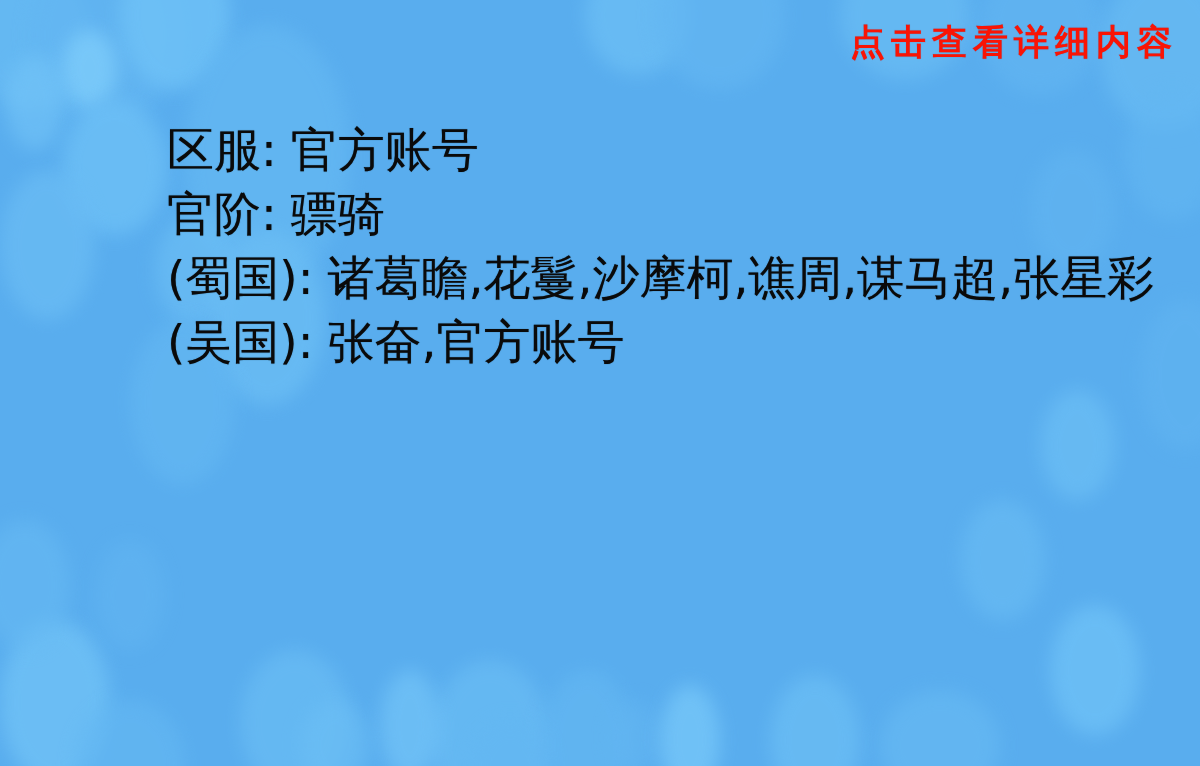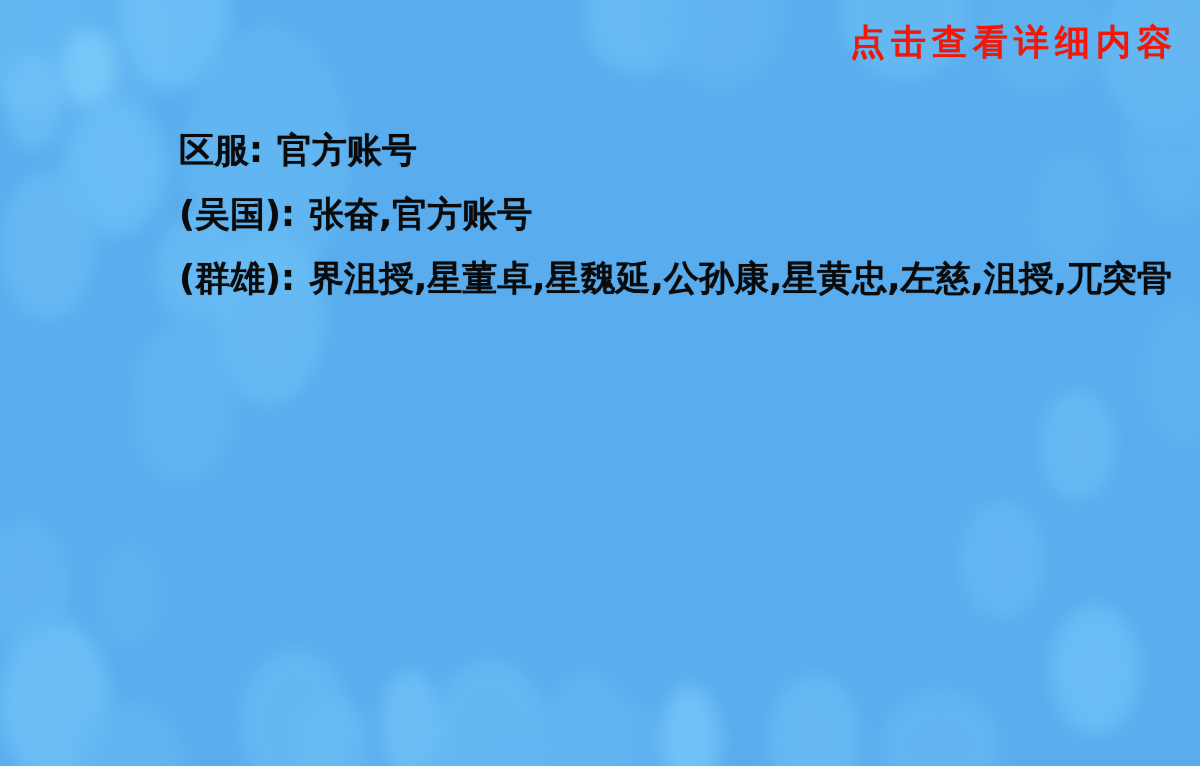--- a/index.html
+++ b/index.html
@@ -48,26 +48,26 @@
     font-size: 35px;
     font-weight: 700;
     letter-spacing: 6px;
     line-height: 1;
     white-space: nowrap;
     text-shadow: 0 0 1px rgba(120,0,0,0.35);
   }
 
   #info-block {
     position: absolute;
-    left: 179px;
+    left: 167px;
     top: 118px;
     width: 1010px;
     color: #0A0A0A;
-    font-size: 35px;
-    font-weight: 700;
+    font-size: 47px;
+    font-weight: 400;
     line-height: 64px;
     letter-spacing: 0px;
   }
   .info-line {
     white-space: normal;
     text-shadow: 0 0 1px rgba(0,0,0,0.5);
   }
   .lbl {
     display: inline;
   }
@@ -126,27 +126,30 @@
   <div id="content">
 
     <div id="title" style="color: rgb(250, 20, 5);">点击查看详细内容</div>
 
     <div id="info-block" style="color: rgb(10, 10, 10);">
 
       <div class="info-line">
         <span class="lbl">区服:</span><span class="gap"></span><span class="val">官方账号</span>
       </div>
 
+      <div class="info-line">
+        <span class="lbl">官阶:</span><span class="gap"></span><span class="val">骠骑</span>
+      </div>
 
 
 
+      <div class="info-line">
+        <span class="lbl">(蜀国):</span><span class="gap"></span><span class="val">诸葛瞻,花鬘,沙摩柯,谯周,谋马超,张星彩</span>
+      </div>
 
       <div class="info-line">
         <span class="lbl">(吴国):</span><span class="gap"></span><span class="val">张奋,官方账号</span>
       </div>
 
-      <div class="info-line">
-        <span class="lbl">(群雄):</span><span class="gap"></span><span class="val">界沮授,星董卓,星魏延,公孙康,星黄忠,左慈,沮授,兀突骨</span>
-      </div>
 
     </div>
   </div>
 </div>
 
 </body></html>

